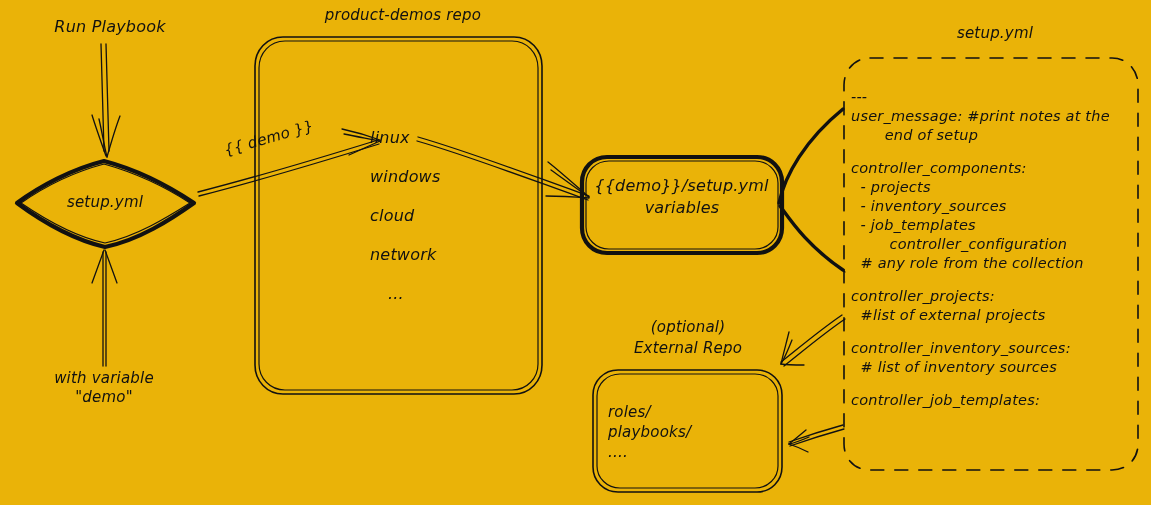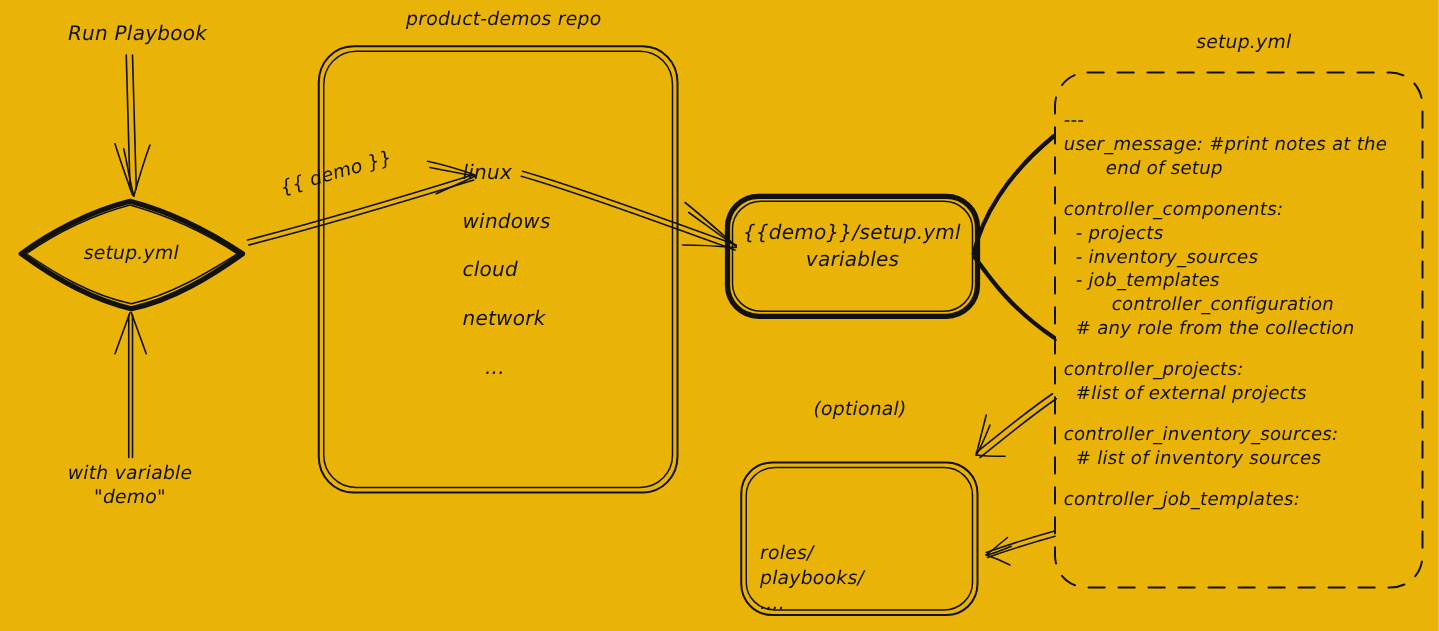--- a/index.html
+++ b/index.html
@@ -129,22 +129,23 @@
     <div class="lbl hand" style="position:static;font-size:16px;margin-top:20px;">network</div>
     <div class="lbl hand" style="position:static;font-size:16px;margin-top:20px;margin-left:18px;">...</div>
   </div>
 
   <div class="lbl hand" style="left:222px;top:142px;font-size:15px;transform:rotate(-16deg);transform-origin:left top;">{{ demo }}</div>
 
   <div class="lbl hand c" style="left:588px;top:176px;width:187px;font-size:16px;">{{demo}}/setup.yml</div>
   <div class="lbl hand c" style="left:588px;top:198px;width:188px;font-size:16px;">variables</div>
 
   <div class="lbl hand c" style="left:608px;top:318px;width:160px;font-size:15px;">(optional)</div>
+  <div class="lbl hand c" style="left:598px;top:339px;width:180px;font-size:15px;">External Repo</div>
 
-  <div style="position:absolute;left:608px;top:402px;width:150px;line-height:20px;margin-top:30px;">
+  <div style="position:absolute;left:608px;top:402px;width:150px;line-height:20px;">
     <div class="lbl hand" style="position:static;font-size:15px;">roles/</div>
     <div class="lbl hand" style="position:static;font-size:15px;">playbooks/</div>
     <div class="lbl hand" style="position:static;font-size:15px;">....</div>
   </div>
 
   <div class="lbl hand c" style="left:920px;top:24px;width:150px;font-size:15px;">setup.yml</div>
 
   <div style="position:absolute;left:851px;top:88px;width:285px;">
     <div class="lbl hand" style="position:static;font-size:14.5px;line-height:19px;">---</div>
     <div class="lbl hand" style="position:static;font-size:14.5px;line-height:19px;">user_message: #print notes at the</div>

